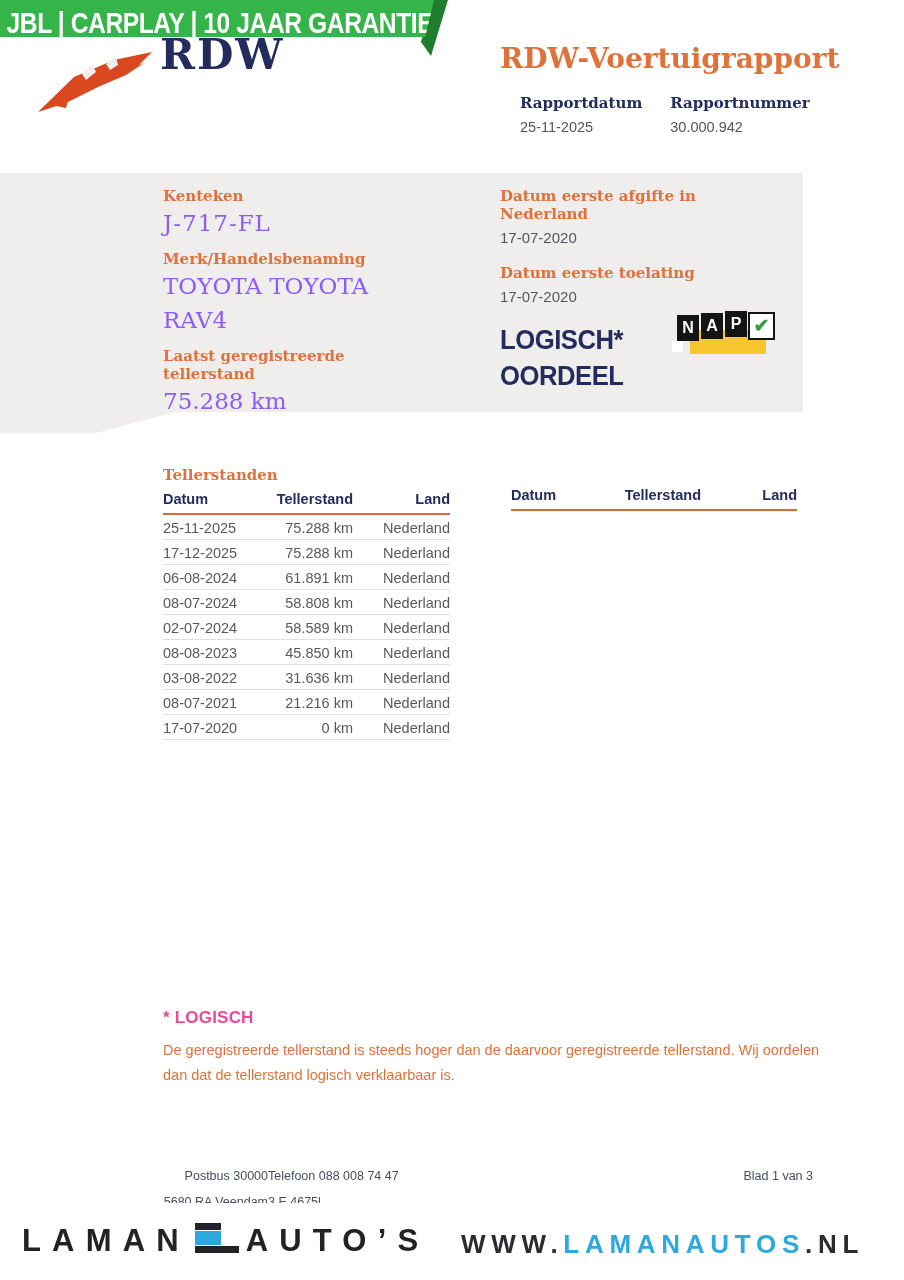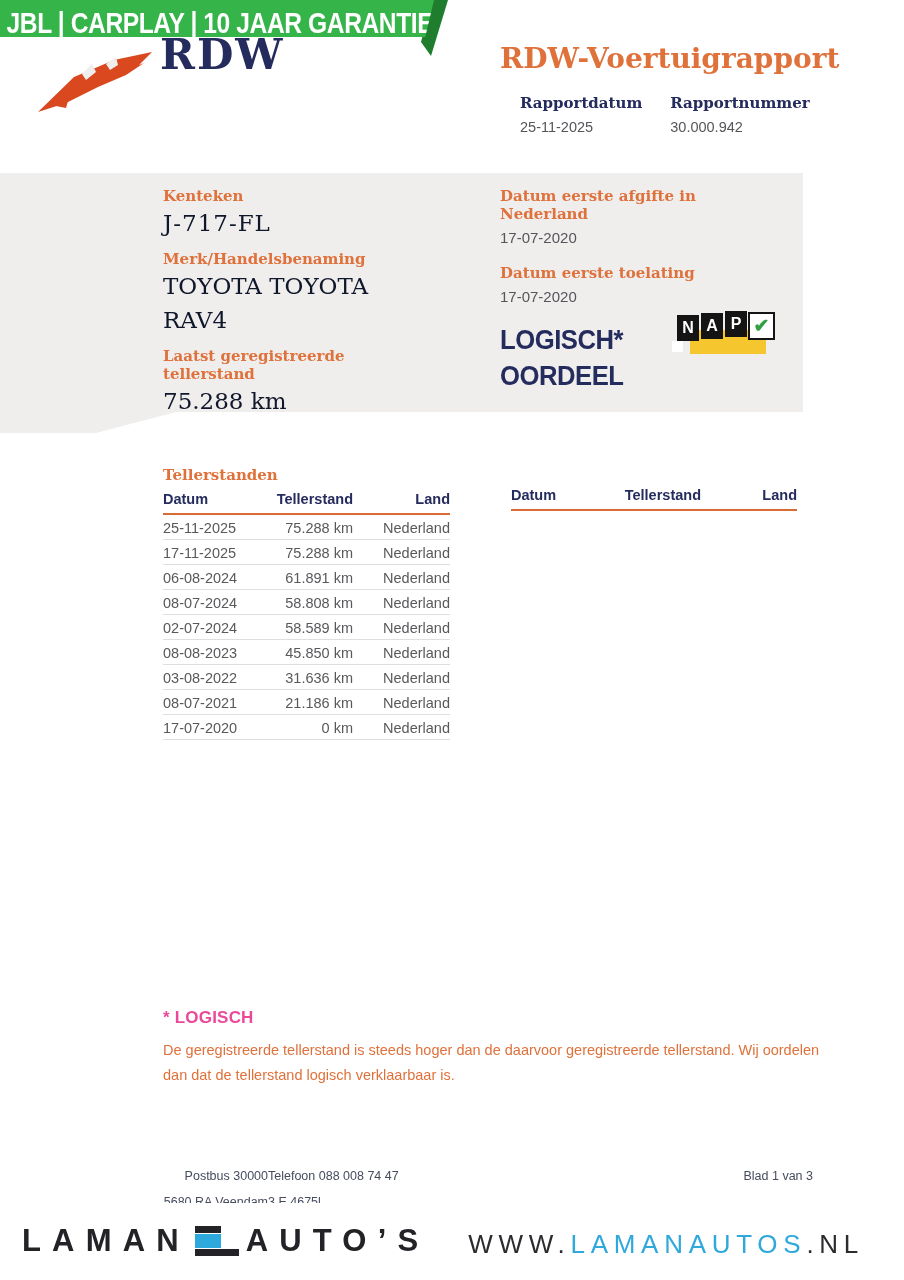--- a/index.html
+++ b/index.html
@@ -25,21 +25,21 @@
   .report-fields{position:absolute;left:500px;top:94px;display:flex;gap:28px;margin-left:20px;}
   .rf .lbl{color:#242B5D;font-weight:700;font-size:15px;}
   .rf .val{color:#55565A;font-size:14.5px;margin-top:7px;}
 
   
   .panel{position:absolute;left:0;top:173px;width:803px;height:260px;background:#F0EDED;
         clip-path:polygon(0 0,803px 0,803px 239px,176px 239px,96px 260px,0 260px);}
   .pcol-left{position:absolute;left:163px;top:14px;width:240px;}
   .pcol-right{position:absolute;left:500px;top:14px;width:280px;}
   .flabel{color:#DF713B;font-weight:700;font-size:15px;margin-top:0;}
-  .fvalue-slab{color:#0f172a;font-size:23px;line-height:1.45;margin:2px 0 10px;}
+  .fvalue-slab{color:#8b5cf6;font-size:23px;line-height:1.45;margin:2px 0 10px;}
   .fvalue-sans{color:#55565A;font-size:15px;margin:6px 0 18px;}
   .mt8{margin-top:8px;}
   .verdict{margin-top:16px;color:#242B5D;font-weight:800;font-size:27px;line-height:1.32;
         letter-spacing:-0.5px;transform:scaleX(0.95);transform-origin:left top;}
 
   
   .nap{position:absolute;left:672px;top:310px;width:102px;height:48px;z-index:3;}
   .nap-yellow{position:absolute;left:18px;top:20px;width:76px;height:24px;background:#F6C62E;}
   .nap-tile{position:absolute;width:22px;height:26px;background:#141414;color:#ffffff;
         font-weight:700;font-size:16px;text-align:center;line-height:26px;}
@@ -65,27 +65,27 @@
   .note-title{color:#ec4899;font-weight:800;font-size:17px;letter-spacing:0.2px;}
   .note-body{color:#DF713B;font-size:14.5px;line-height:1.75;margin-top:10px;}
 
   
   .doc-footer{position:absolute;left:163px;top:1169px;width:650px;color:#474B5E;font-size:12.5px;}
   .df-row{display:flex;margin-bottom:12px;}
   .df-a{width:105px;text-align:right;} .df-b{flex:1;} .df-c{text-align:right;}
 
   
   .brandbar{position:absolute;left:0;top:1203px;width:904px;height:77px;background:#ffffff;z-index:5;}
-  .laman{position:absolute;left:22px;top:20px;display:flex;align-items:center;
+  .laman{position:absolute;left:22px;top:20px;display:flex;
         color:#232327;font-size:31px;font-weight:600;letter-spacing:0.36em;white-space:nowrap;}
   .laman-mark{position:relative;width:48px;height:30px;margin:0 6px 0 2px;flex:0 0 auto;}
   .lm-top{position:absolute;left:3px;top:0;width:26px;height:7px;background:#232327;}
   .lm-blue{position:absolute;left:3px;top:8px;width:26px;height:14px;background:#2EA9DE;}
   .lm-bottom{position:absolute;left:3px;top:23px;width:44px;height:7px;background:#232327;}
-  .site-url{position:absolute;right:40px;top:26px;font-size:26px;font-weight:400;
+  .site-url{position:absolute;right:40px;top:26px;font-size:26px;font-weight:700;
         letter-spacing:0.22em;white-space:nowrap;color:#2B2B30;}
   .site-url .mid{color:#2FA8DC;}
 </style>
 </head>
 <body>
 
 <div class="page">
 
   <div class="rdw-wordmark slab">RDW</div>
   <div class="rdw-feather">
@@ -155,21 +155,21 @@
     </div>
     <div>
 
         <div class="trow">
           <div class="c1">25-11-2025</div>
           <div class="c2">75.288 km</div>
           <div class="c3">Nederland</div>
         </div>
 
         <div class="trow">
-          <div class="c1">17-11-2025</div>
+          <div class="c1">17-12-2025</div>
           <div class="c2">75.288 km</div>
           <div class="c3">Nederland</div>
         </div>
 
         <div class="trow">
           <div class="c1">06-08-2024</div>
           <div class="c2">61.891 km</div>
           <div class="c3">Nederland</div>
         </div>
 
@@ -192,21 +192,21 @@
         </div>
 
         <div class="trow">
           <div class="c1">03-08-2022</div>
           <div class="c2">31.636 km</div>
           <div class="c3">Nederland</div>
         </div>
 
         <div class="trow">
           <div class="c1">08-07-2021</div>
-          <div class="c2">21.186 km</div>
+          <div class="c2">21.216 km</div>
           <div class="c3">Nederland</div>
         </div>
 
         <div class="trow">
           <div class="c1">17-07-2020</div>
           <div class="c2">0 km</div>
           <div class="c3">Nederland</div>
         </div>
       </div>
   </div>

